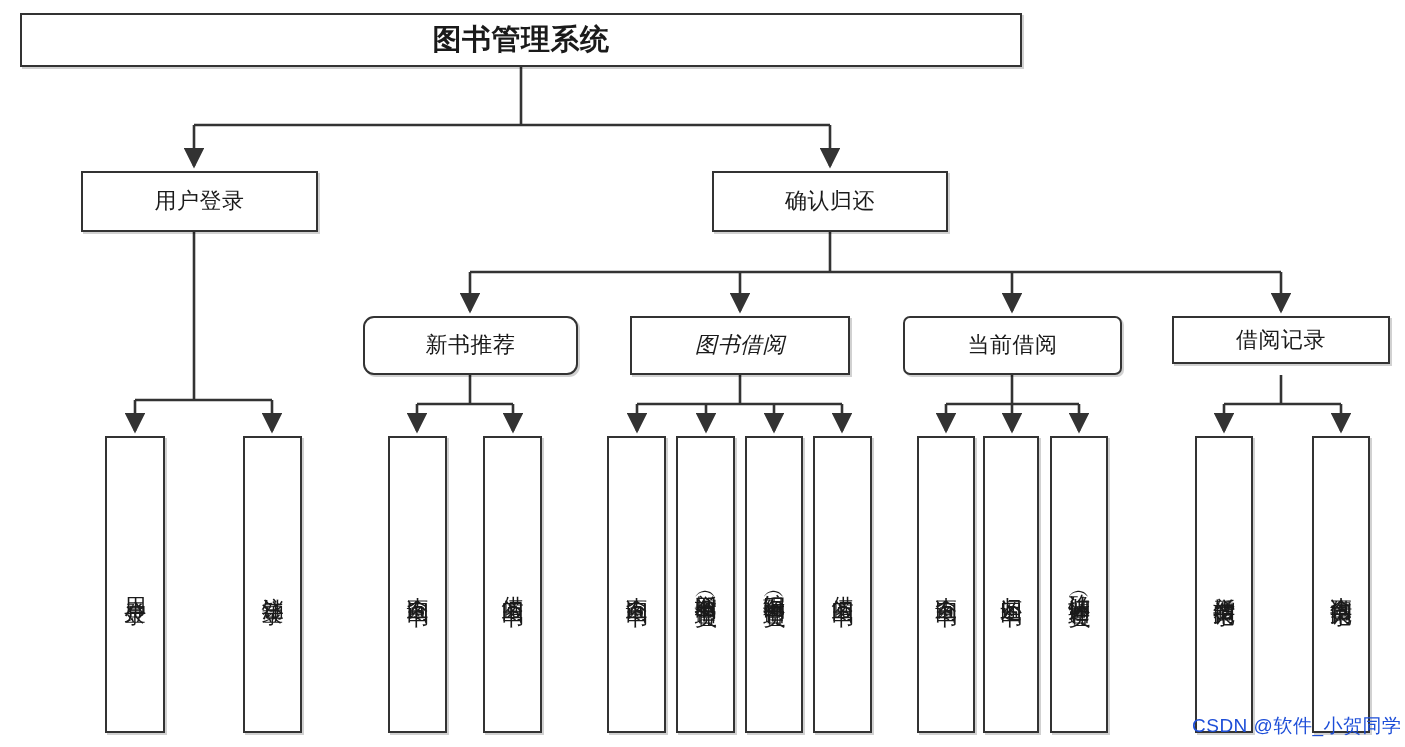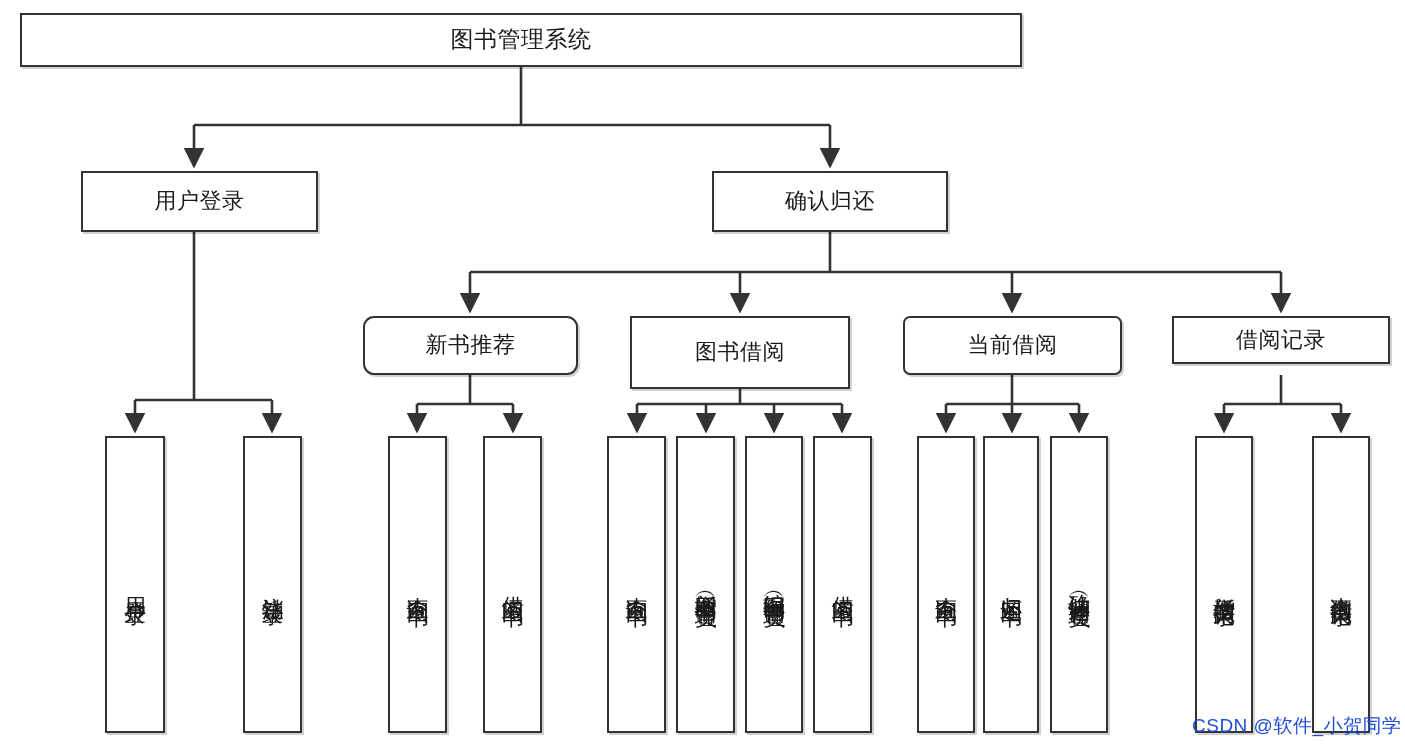--- a/index.html
+++ b/index.html
@@ -41,21 +41,22 @@
     text-align: center;
     line-height: 1.28;
     white-space: pre;
   }
   
   .node.horiz .node-label {
     font-size: 22px;
     letter-spacing: 0.5px;
   }
   .node.root .node-label {
-    font-size: 23px;
+    font-size: 29px;
+    font-weight: bold;
   }
   
   .node.vert {
     align-items: center;
     justify-content: center;
   }
   .node.vert .node-label {
     writing-mode: vertical-rl;
     text-orientation: upright;
     font-size: 22px;
@@ -142,21 +143,21 @@
   </div>
 
   <div class="node horiz" style="left:712px; top:171px; width:236px; height:61px;">
     <span class="node-label">确认归还</span>
   </div>
 
   <div class="node horiz" style="left:363px; top:316px; width:215px; height:59px;border-radius:11px;">
     <span class="node-label">新书推荐</span>
   </div>
 
-  <div class="node horiz" style="left:630px; top:316px; width:220px; height:73px;">
+  <div class="node horiz" style="left:630px; top:316px; width:220px; height:59px;font-style:italic;">
     <span class="node-label">图书借阅</span>
   </div>
 
   <div class="node horiz" style="left:903px; top:316px; width:219px; height:59px;border-radius:7px;">
     <span class="node-label">当前借阅</span>
   </div>
 
   <div class="node horiz" style="left:1172px; top:316px; width:218px; height:48px;">
     <span class="node-label">借阅记录</span>
   </div>

